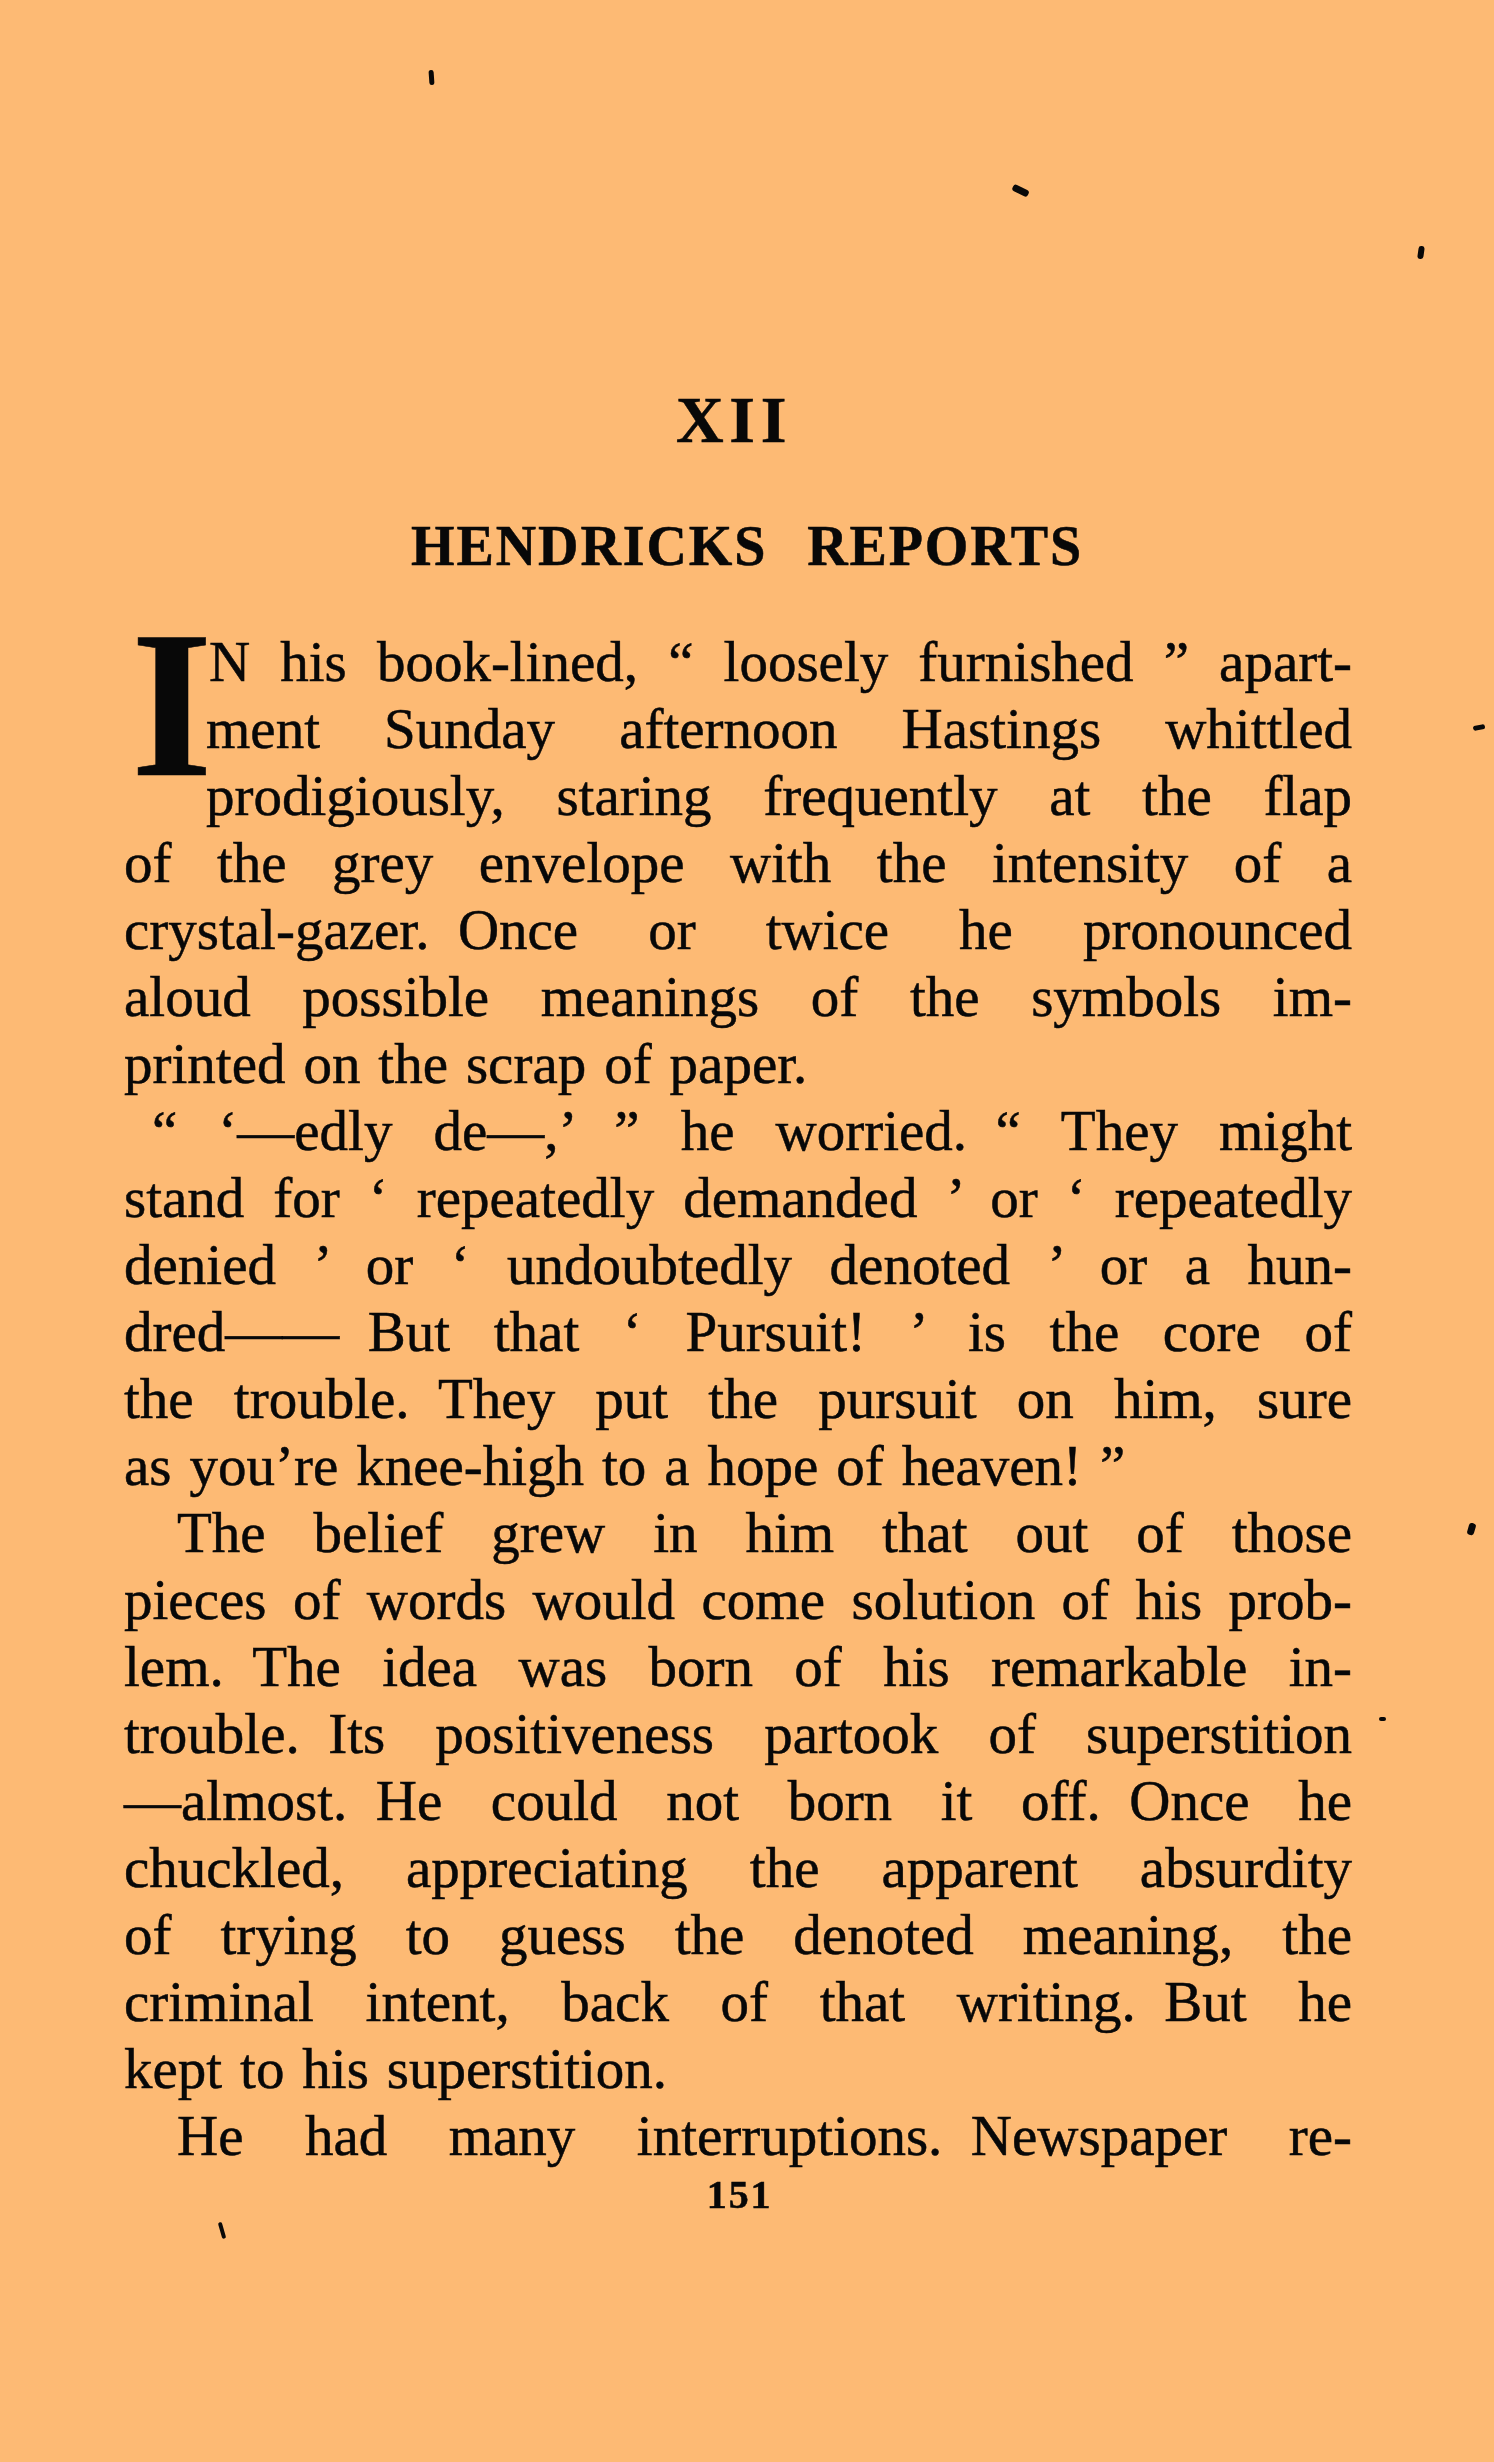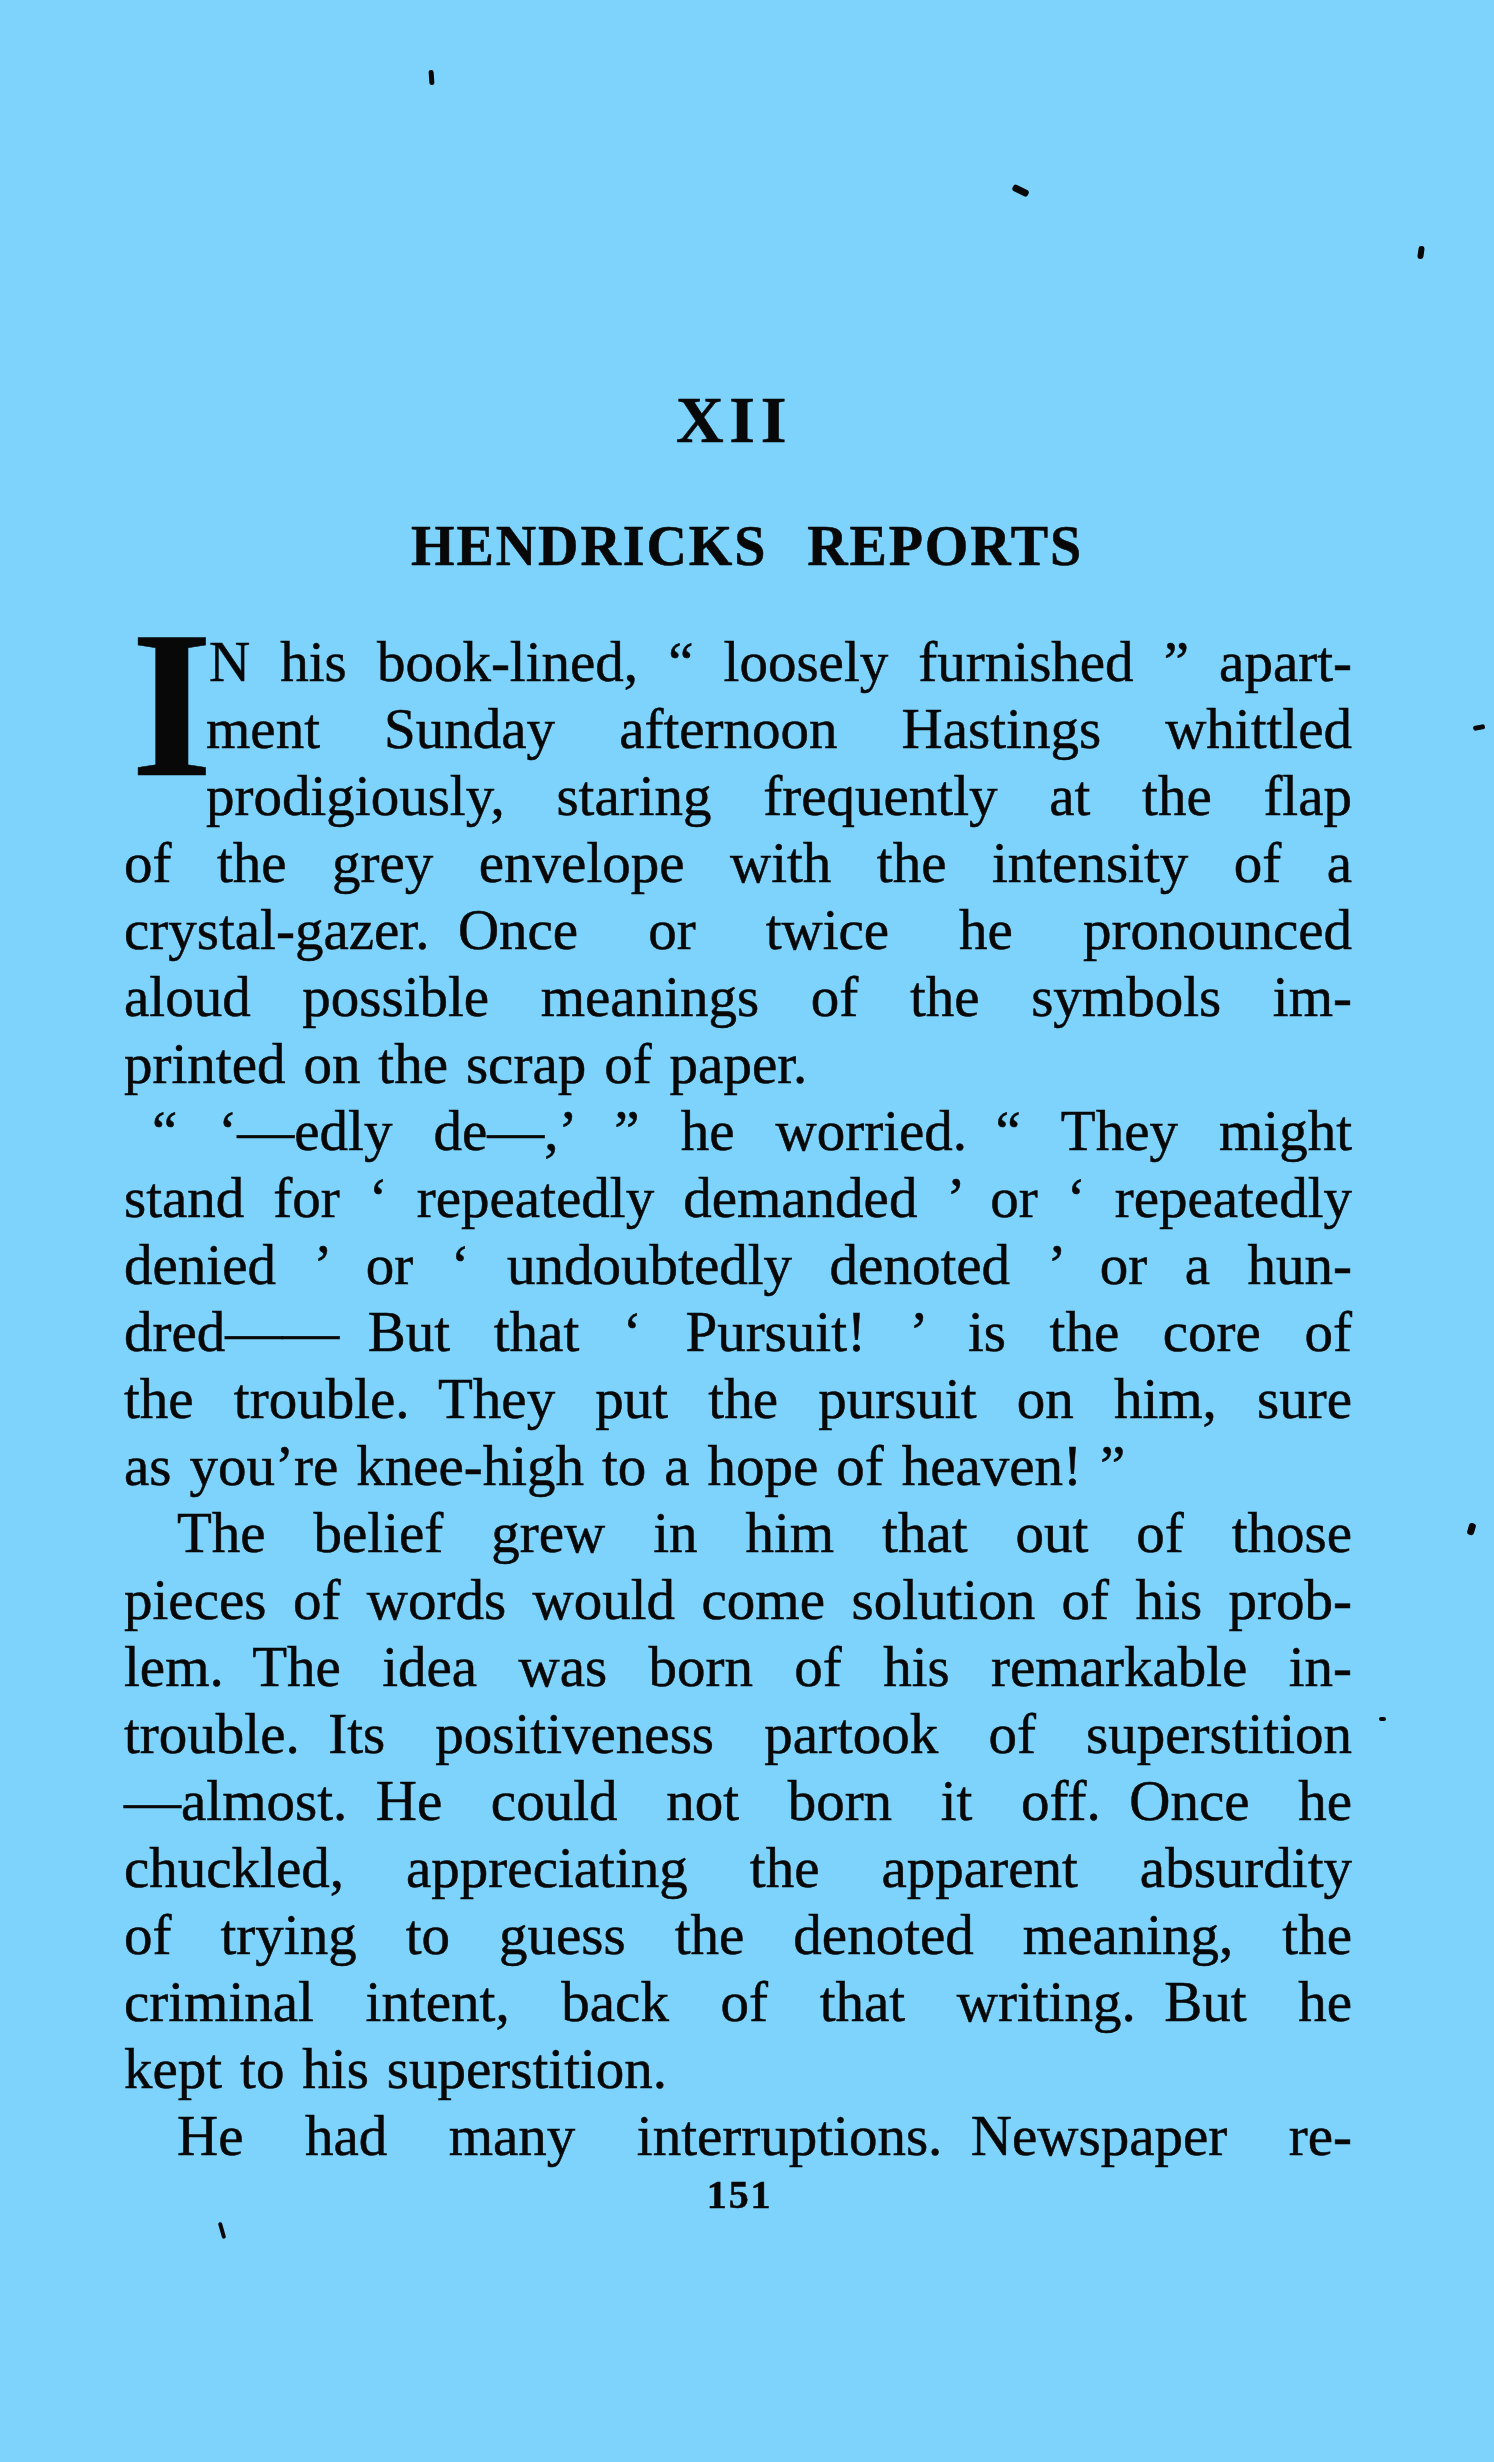--- a/index.html
+++ b/index.html
@@ -4,21 +4,21 @@
 <style>
   html, body {
     margin: 0;
     padding: 0;
     background: #ffffff;
   }
   .page {
     position: relative;
     width: 1494px;
     height: 2462px;
-    background: #7dd3fc;
+    background: #fdba74;
     color: #080808;
     font-family: "Liberation Serif", "DejaVu Serif", serif;
     overflow: hidden;
     -webkit-text-stroke: 0.5px #080808;
   }
   .chapter-number {
     position: absolute;
     top: 387px;
     left: 0;
     width: 100%;

